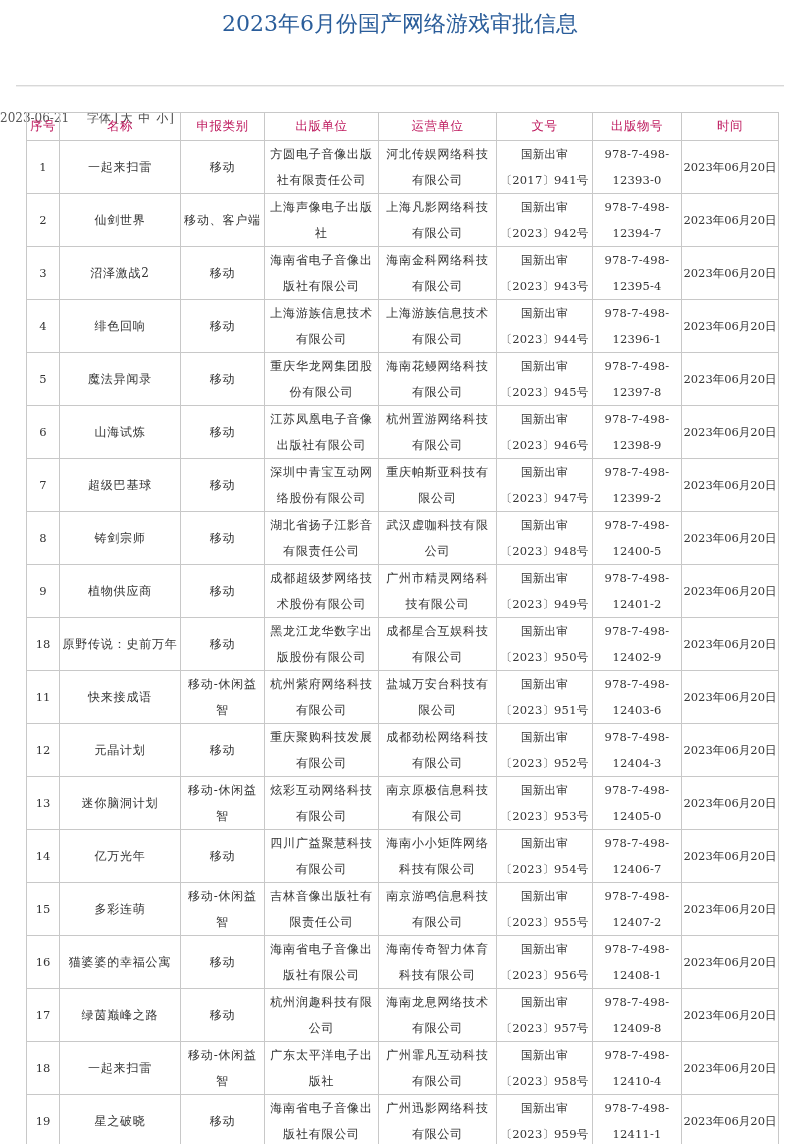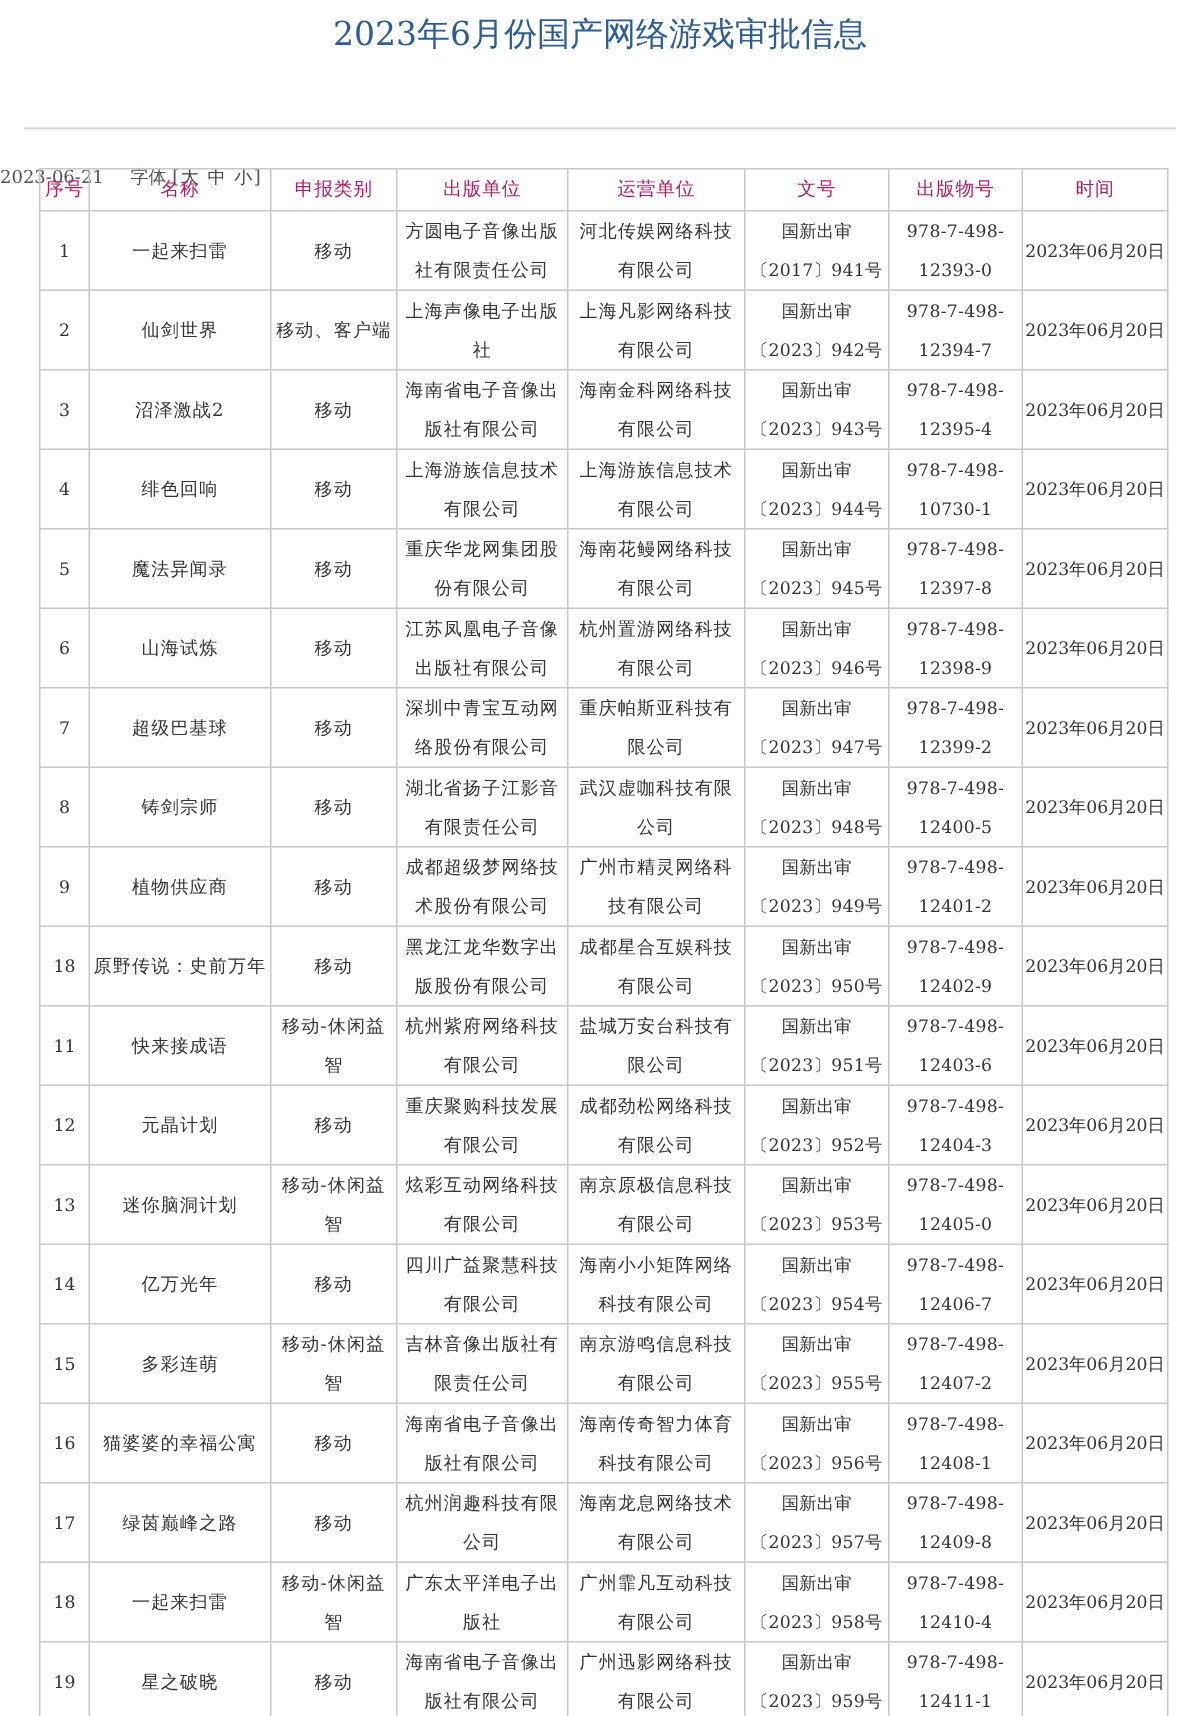--- a/index.html
+++ b/index.html
@@ -194,21 +194,21 @@
         <td>绯色回响</td>
         <td>移动</td>
         <td>上海游族信息技术有限公司</td>
         <td>上海游族信息技术有限公司</td>
         <td class="doc">
           <div>国新出审</div>
           <div>〔2023〕944号</div>
         </td>
         <td class="isbn">
           <div>978-7-498-</div>
-          <div>10730-1</div>
+          <div>12396-1</div>
         </td>
         <td class="date-cell">2023年06月20日</td>
       </tr>
       <tr>
         <td class="num">5</td>
         <td>魔法异闻录</td>
         <td>移动</td>
         <td>重庆华龙网集团股份有限公司</td>
         <td>海南花鳗网络科技有限公司</td>
         <td class="doc">

